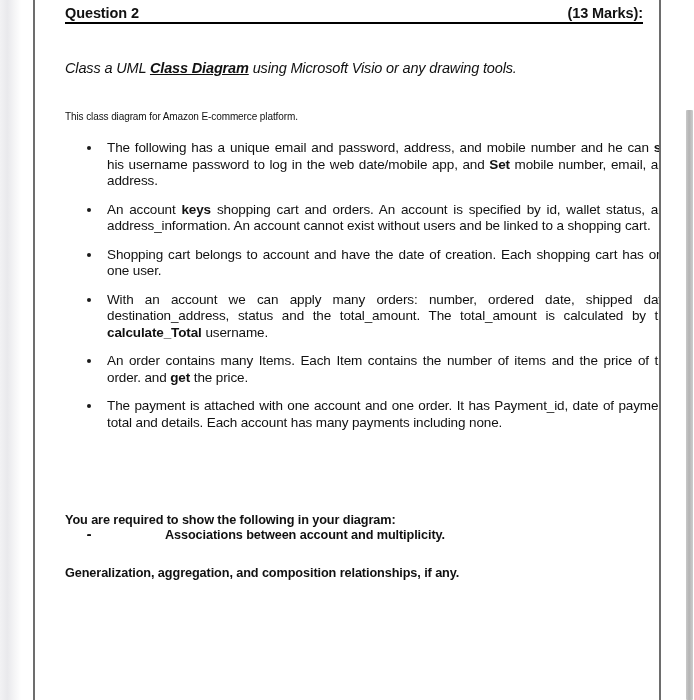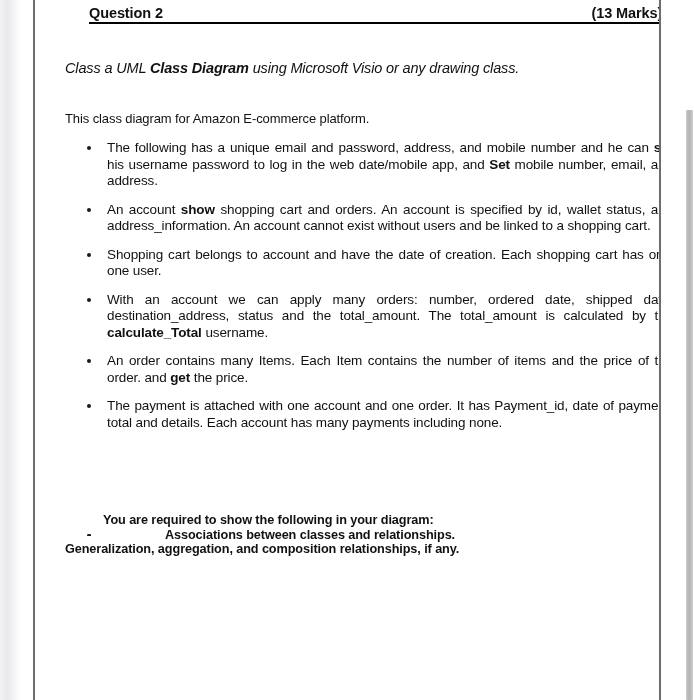--- a/index.html
+++ b/index.html
@@ -74,44 +74,44 @@
     top: 5px;
     width: 578px;
     display: flex;
     justify-content: space-between;
     align-items: baseline;
     font-size: 14.5px;
     font-weight: bold;
     border-bottom: 2px solid #000000;
     padding-bottom: 1px;
     letter-spacing: -0.1px;
-    margin-left: 24px;
   }
   .q-header span { white-space: nowrap; }
 
   .instruction {
     position: absolute;
     left: 30px;
     top: 60px;
     width: 580px;
     font-size: 14.5px;
     font-style: italic;
     letter-spacing: -0.15px;
   }
   .instruction .strong-u {
     font-weight: bold;
     font-style: italic;
+    text-decoration: underline;
   }
 
   .intro {
     position: absolute;
     left: 30px;
     top: 111px;
     width: 580px;
-    font-size: 13px;
+    font-size: 10px;
     letter-spacing: -0.1px;
   }
 
   #bullet-list {
     position: absolute;
     left: 30px;
     top: 140px;
     width: 608px;
     margin: 0;
     padding: 0;
@@ -140,73 +140,73 @@
   #requirements {
     position: absolute;
     left: 30px;
     top: 513px;
     width: 580px;
     font-size: 12.7px;
     font-weight: bold;
     line-height: 14.6px;
     letter-spacing: -0.1px;
   }
-  #requirements .req-heading { display: block; margin-left: 38px; }
+  #requirements .req-heading { display: block; }
   #requirements .req-sub {
     display: block;
     position: relative;
     padding-left: 100px;
   }
   #requirements .req-sub .dash {
     position: absolute;
     left: 22px;
     top: 0;
   }
-  #requirements .req-footer { display: block; }
+  #requirements .req-footer { display: block; margin-top: 24px; }
 </style>
 </head>
 <body>
 
 <div id="scan-canvas">
 
   <div id="left-shadow-band"></div>
   <div id="page-left-edge"></div>
 
   <div id="page-body">
 
     <div class="q-header">
       <span>Question 2</span>
       <span>(13 Marks):</span>
     </div>
 
     <div class="instruction">
-      <span>Class a UML </span><span class="strong-u">Class Diagram</span><span> using Microsoft Visio or any drawing class.</span>
+      <span>Class a UML </span><span class="strong-u">Class Diagram</span><span> using Microsoft Visio or any drawing tools.</span>
     </div>
 
     <div class="intro">This class diagram for Amazon E-commerce platform.</div>
 
     <ul id="bullet-list">
         <li><span class="dot"></span><span>The following has a unique email and password, address, and mobile number and he can </span><b>set</b><span> his username password to log in the web date/mobile app, and </span><b>Set</b><span> mobile number, email, and address.</span></li>
-        <li><span class="dot"></span><span>An account </span><b>show</b><span> shopping cart and orders. An account is specified by id, wallet status, and address_information. An account cannot exist without users and be linked to a shopping cart.</span></li>
+        <li><span class="dot"></span><span>An account </span><b>keys</b><span> shopping cart and orders. An account is specified by id, wallet status, and address_information. An account cannot exist without users and be linked to a shopping cart.</span></li>
         <li><span class="dot"></span><span>Shopping cart belongs to account and have the date of creation. Each shopping cart has only one user.</span></li>
         <li><span class="dot"></span><span>With an account we can apply many orders: number, ordered date, shipped date, destination_address, status and the total_amount. The total_amount is calculated by the </span><b>calculate_Total</b><span> username.</span></li>
         <li><span class="dot"></span><span>An order contains many Items. Each Item contains the number of  items and the price of the order. and </span><b>get</b><span> the price.</span></li>
         <li><span class="dot"></span><span>The payment is attached with one account and one order. It has Payment_id, date of payment, total and details. Each account has many payments including none.</span></li>
       </ul>
 
     <div id="requirements">
       <span class="req-heading">You are required to show the following in your diagram:</span>
       <span class="req-sub">
         <span class="dash">-</span>
       </span>
       <span class="req-sub">
         <span class="dash">-</span>
       </span>
       <span class="req-sub">
-        <span class="dash">-</span><span>Associations between classes and relationships.</span>
+        <span class="dash">-</span><span>Associations between account and multiplicity.</span>
       </span>
       <span class="req-footer">Generalization, aggregation, and composition relationships, if any.</span>
     </div>
 
   </div>
 
   <div id="page-right-edge"></div>
   <div id="right-gutter"></div>
 
   <div id="scrollbar-track">

